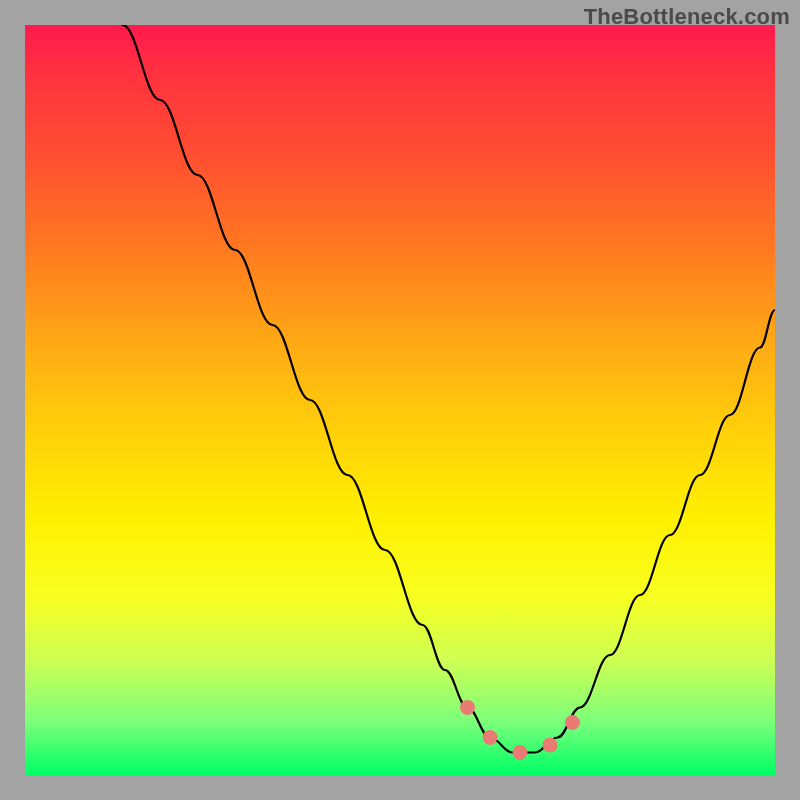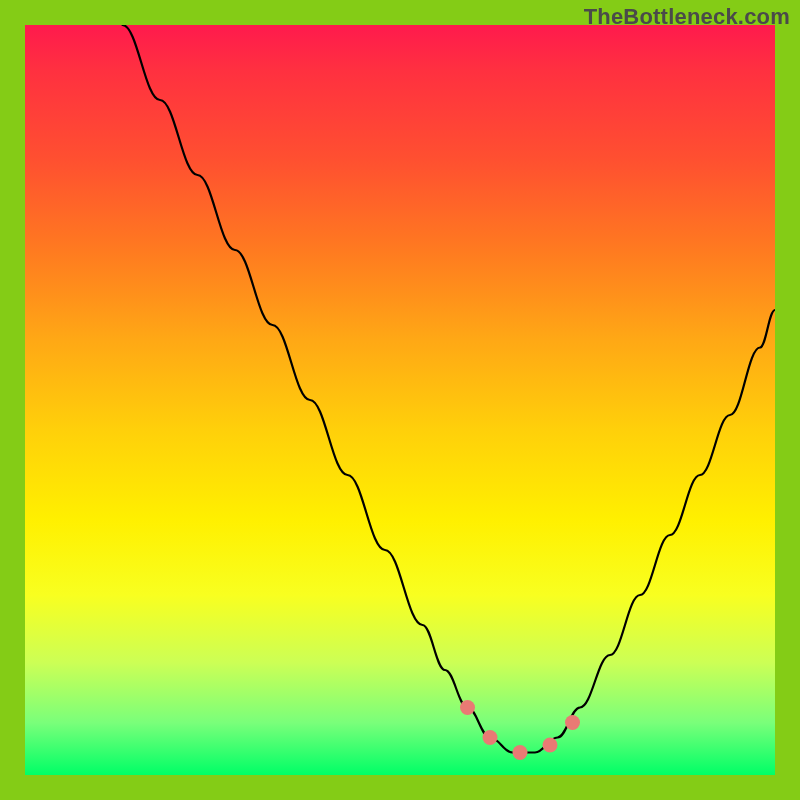--- a/index.html
+++ b/index.html
@@ -8,21 +8,21 @@
     width: 800px;
     height: 800px;
     background: #000;
     overflow: hidden;
     font-family: Arial, Helvetica, sans-serif;
   }
   .frame {
     position: relative;
     width: 800px;
     height: 800px;
-    background: #84cc16;
+    background: #a3a3a3;
   }
   .plot {
     position: absolute;
     left: 25px;
     top: 25px;
     width: 750px;
     height: 750px;
     background: linear-gradient(to bottom,
       #ff1a4d 0%,
       #ff3040 6%,

